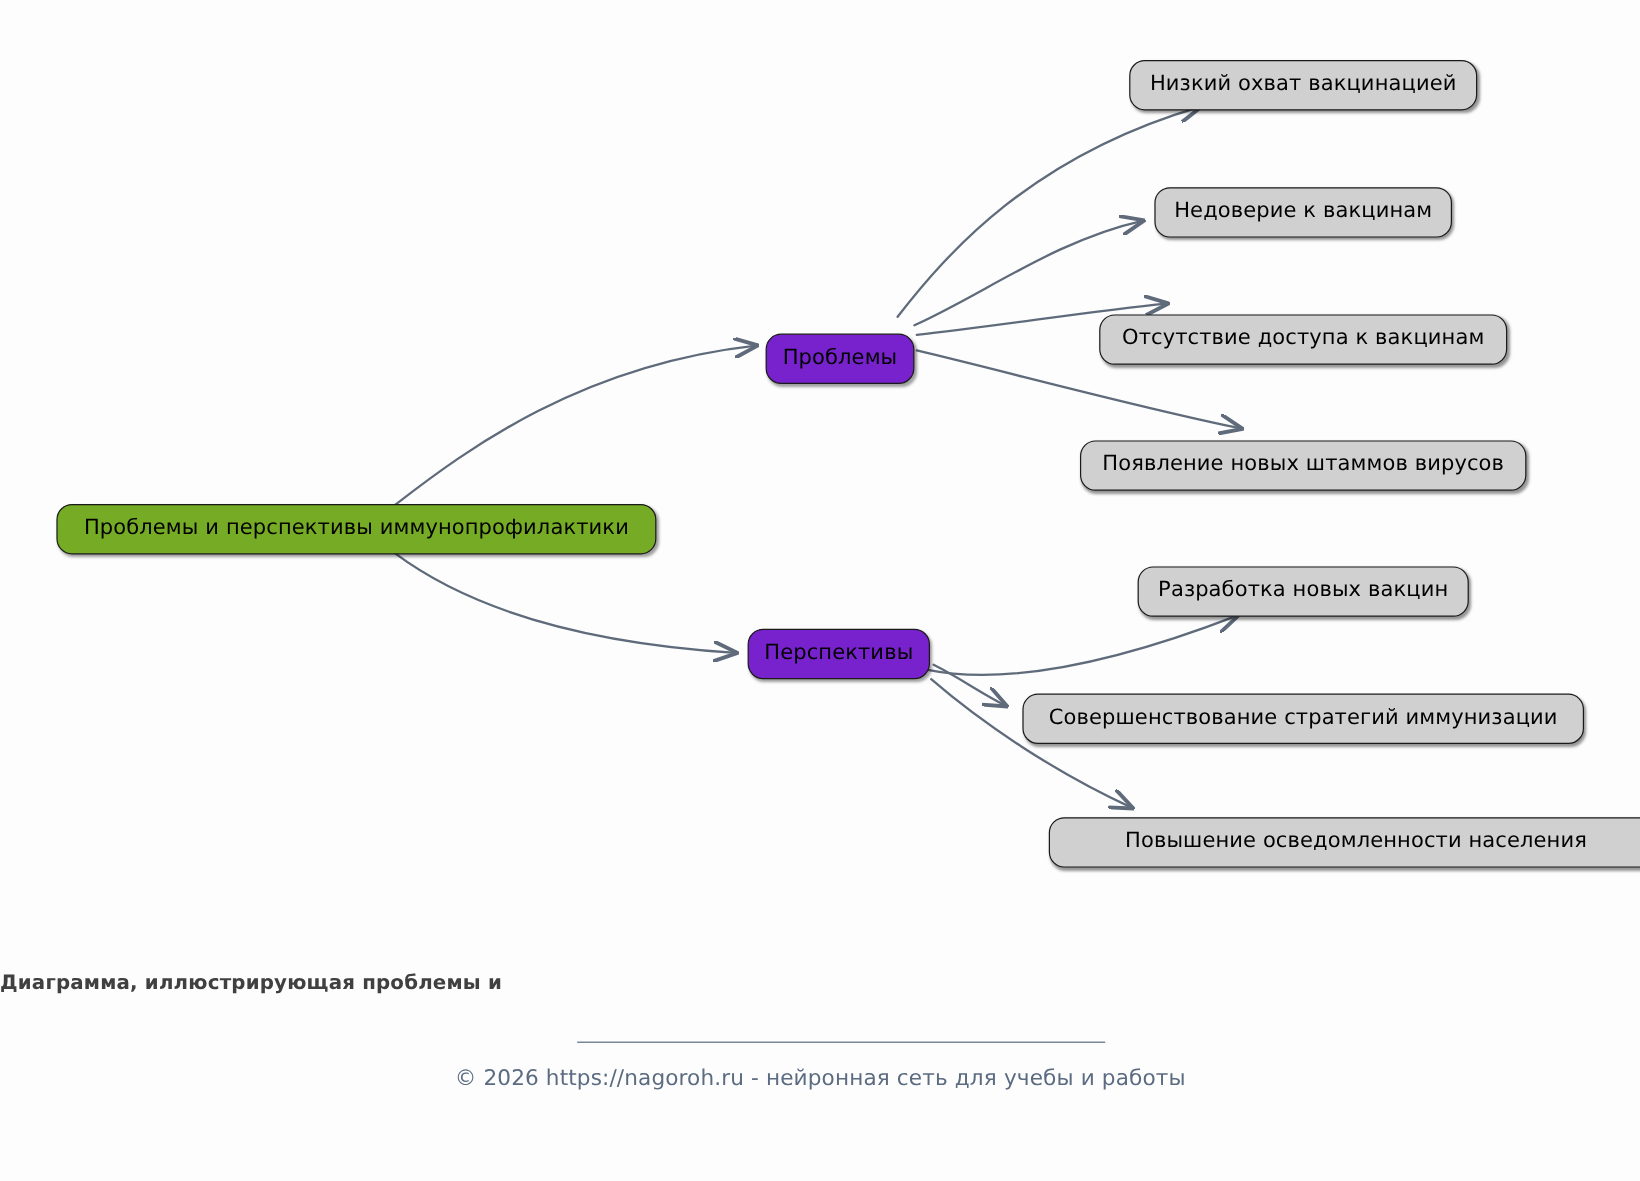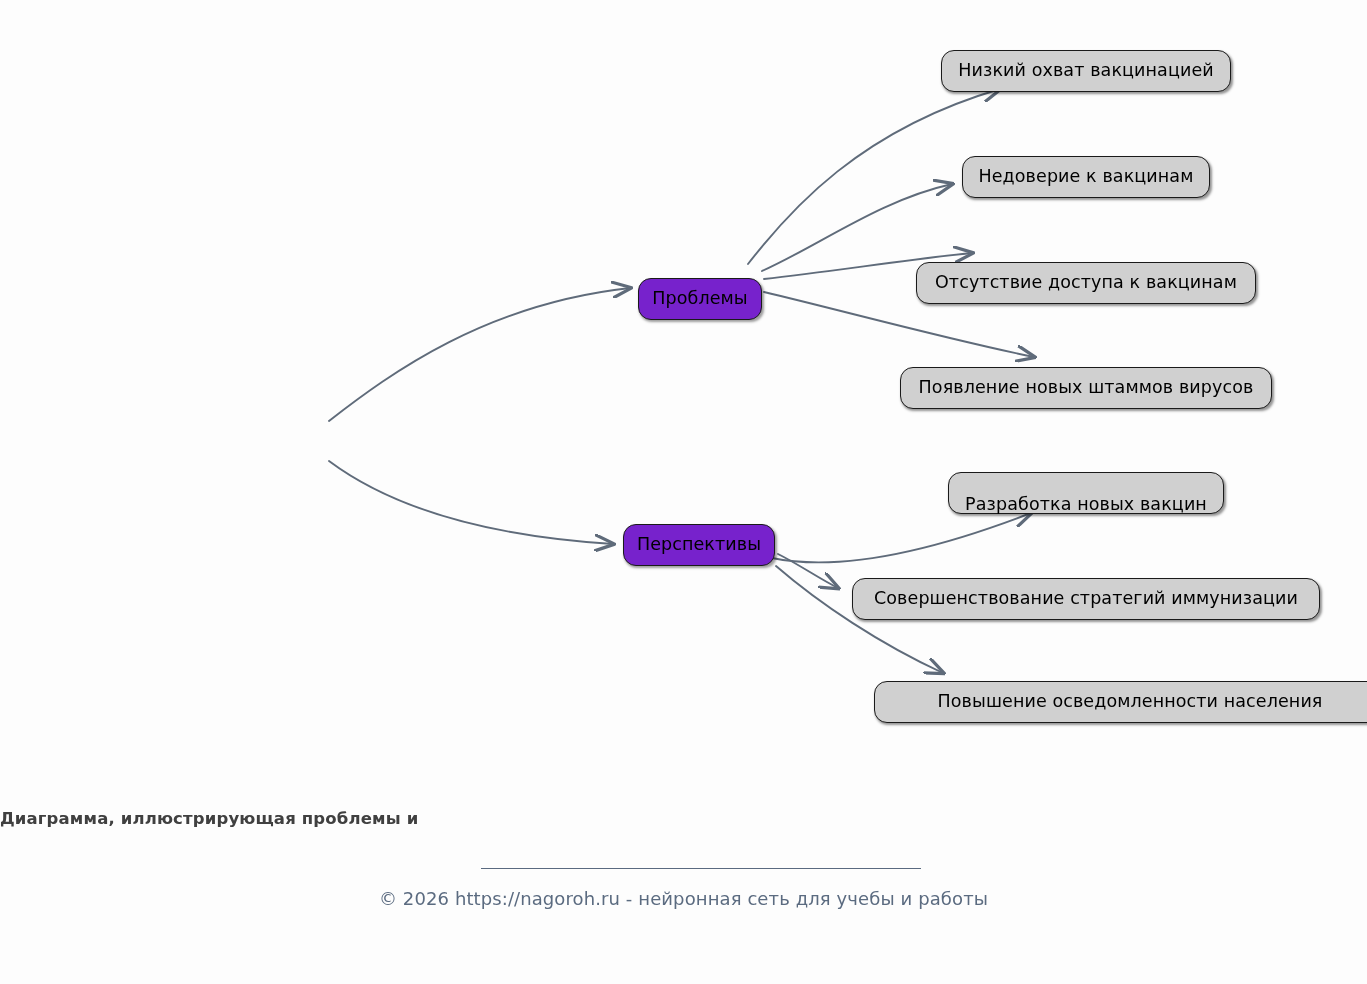--- a/index.html
+++ b/index.html
@@ -106,20 +106,23 @@
       <path d="M 762 271 C 820 245 880 200 952 184" marker-end="url(#arrow)"></path>
       <path d="M 764 279 C 830 272 910 259 972 253" marker-end="url(#arrow)"></path>
       <path d="M 764 292 C 840 310 950 340 1034 357" marker-end="url(#arrow)"></path>
 
       <path d="M 772 558 C 840 572 930 552 1031 513" marker-end="url(#arrow)"></path>
       <path d="M 778 554 C 800 565 818 578 838 588" marker-end="url(#arrow)"></path>
       <path d="M 776 566 C 820 604 880 644 943 673" marker-end="url(#arrow)"></path>
     </g>
   </svg>
 
+  <div class="node node-root" style="left:47px; top:420px; width:500px; height:42px;">
+    <span class="label">Проблемы и перспективы иммунопрофилактики</span>
+  </div>
 
   <div class="node node-branch" style="left:638px; top:278px; width:124px; height:42px;">
     <span class="label">Проблемы</span>
   </div>
 
   <div class="node node-branch" style="left:623px; top:524px; width:152px; height:42px;">
     <span class="label">Перспективы</span>
   </div>
 
   <div class="node node-leaf" style="left:941px; top:50px; width:290px; height:42px;">
@@ -131,21 +134,21 @@
   </div>
 
   <div class="node node-leaf" style="left:916px; top:262px; width:340px; height:42px;">
     <span class="label">Отсутствие доступа к вакцинам</span>
   </div>
 
   <div class="node node-leaf" style="left:900px; top:367px; width:372px; height:42px;">
     <span class="label">Появление новых штаммов вирусов</span>
   </div>
 
-  <div class="node node-leaf" style="left:948px; top:472px; width:276px; height:42px;align-items:flex-end;">
+  <div class="node node-leaf" style="left:948px; top:472px; width:276px; height:42px;">
     <span class="label">Разработка новых вакцин</span>
   </div>
 
   <div class="node node-leaf" style="left:852px; top:578px; width:468px; height:42px;">
     <span class="label">Совершенствование стратегий иммунизации</span>
   </div>
 
   <div class="node node-leaf" style="left:874px; top:681px; width:512px; height:42px;">
     <span class="label">Повышение осведомленности населения</span>
   </div>

